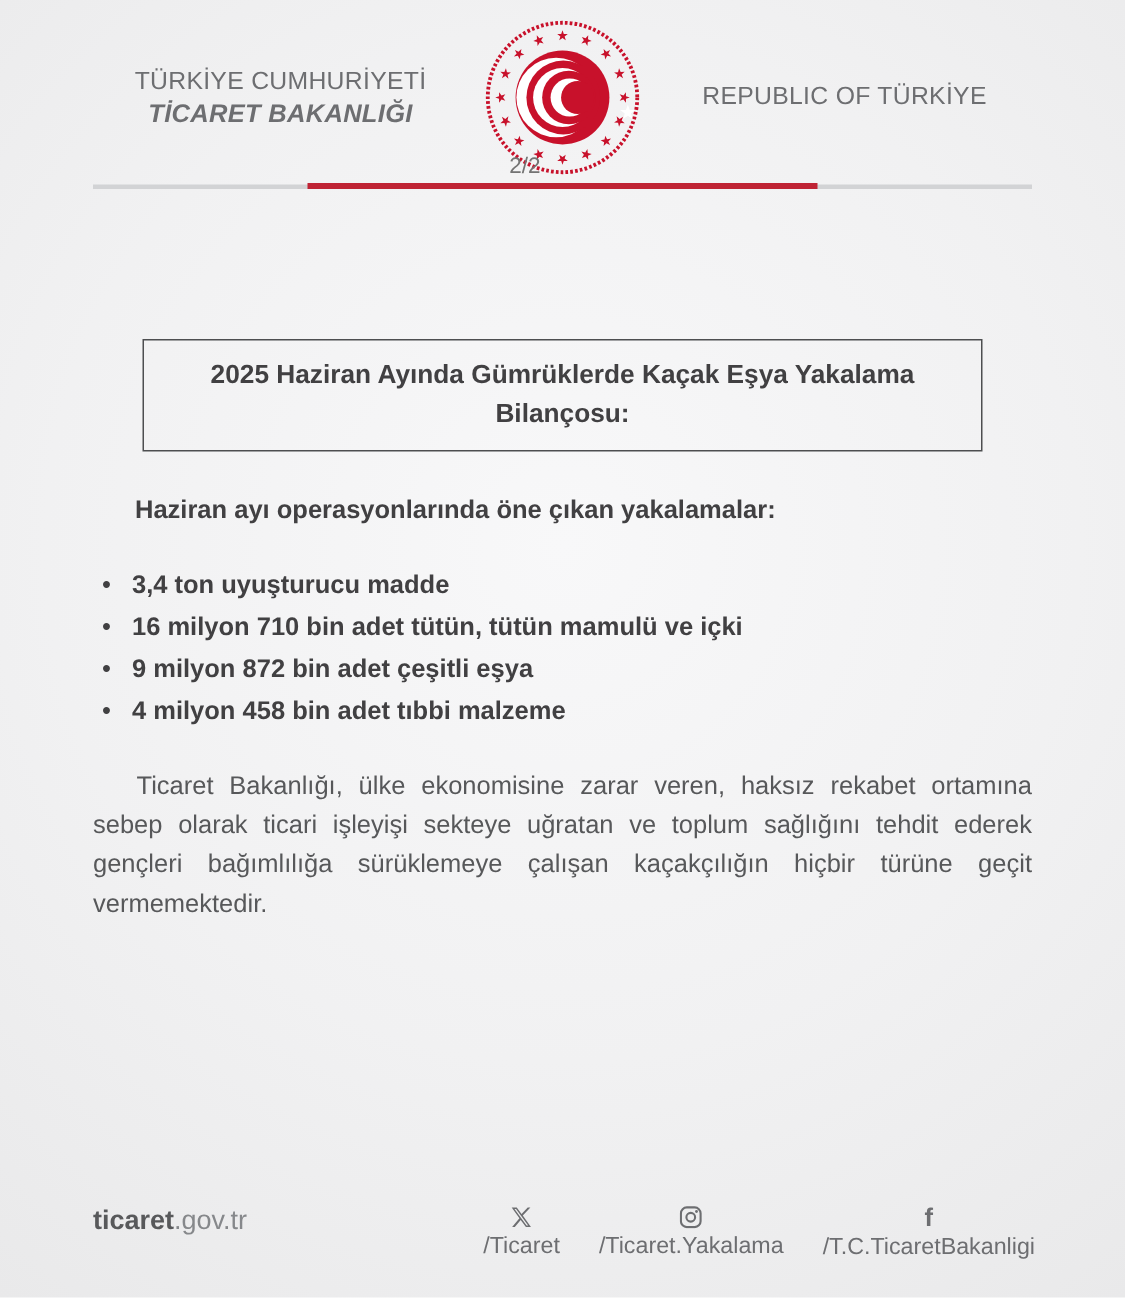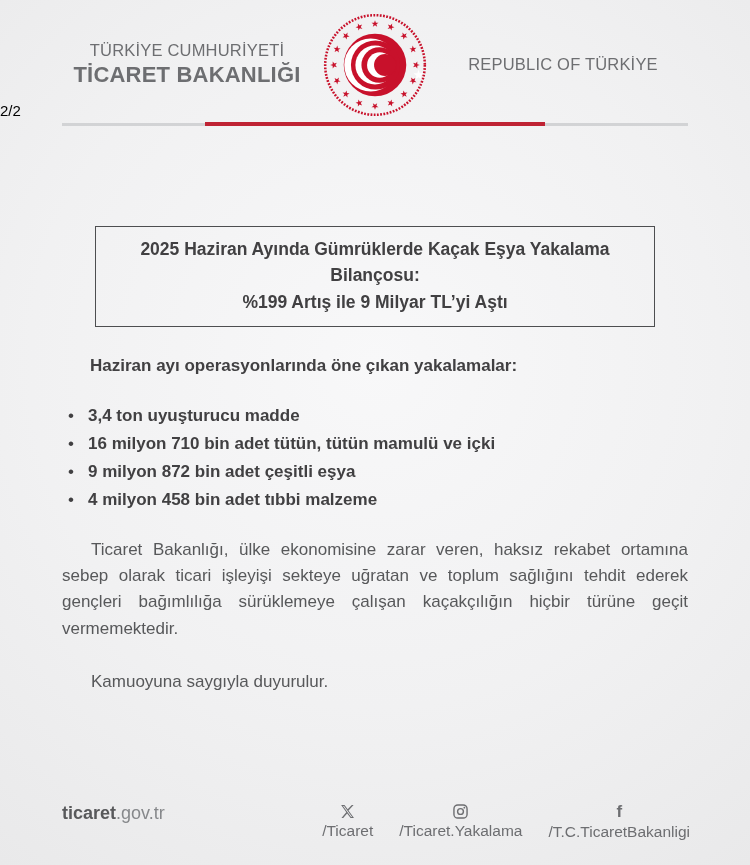--- a/index.html
+++ b/index.html
@@ -17,28 +17,28 @@
     position: relative;
   }
 
   
   .header {
     display: flex; align-items: center; justify-content: center;
     padding-top: 12px; gap: 16px;
   }
   .org-block { width: 238px; text-align: center; color: #6d6e71; line-height: 1.28; }
   .org-line1 { font-size: 16.5px; letter-spacing: 0.2px; }
-  .org-line2 { font-size: 22px; font-weight: bold; letter-spacing: 0.2px; }
+  .org-line2 { font-size: 17px; font-weight: bold; letter-spacing: 0.2px; font-style: italic; }
   .logo-wrap { width: 106px; height: 106px; flex: 0 0 auto; }
   .logo-wrap svg { width: 106px; height: 106px; display: block; }
 
   .page-indicator {
-    text-align: left;
+    text-align: center;
     margin: -16px 62px 3px 0;
-    font-size: 15px; color: #000000;
+    font-size: 15px; color: #737373; padding-left: 12px;
   }
 
   
   .divider { position: relative; height: 4px; margin: 0 62px; }
   .divider-gray { position: absolute; left: 0; right: 0; top: 1px; height: 2.5px; background: #d2d3d5; }
   .divider-red  { position: absolute; left: 143px; width: 340px; top: 0; height: 4px; background: #bf2334; }
 
   
   .title-box {
     margin: 100px 95px 0;
@@ -135,21 +135,20 @@
 
   <div class="page-indicator">2/2</div>
 
   <div class="divider">
     <div class="divider-gray"></div>
     <div class="divider-red"></div>
   </div>
 
   <div class="title-box">
     <div>2025 Haziran Ayında Gümrüklerde Kaçak Eşya Yakalama Bilançosu:</div>
-    <div>%199 Artış ile 9 Milyar TL’yi Aştı</div>
   </div>
 
   <div class="content">
 
     <div class="subheading">Haziran ayı operasyonlarında öne çıkan yakalamalar:</div>
 
     <ul class="highlights">
       <li>
         <span class="dot">•</span>
         <span>3,4 ton uyuşturucu madde</span>
@@ -163,21 +162,20 @@
         <span>9 milyon 872 bin adet çeşitli eşya</span>
       </li>
       <li>
         <span class="dot">•</span>
         <span>4 milyon 458 bin adet tıbbi malzeme</span>
       </li>
     </ul>
 
     <p class="para">Ticaret Bakanlığı, ülke ekonomisine zarar veren, haksız rekabet ortamına sebep olarak ticari işleyişi sekteye uğratan ve toplum sağlığını tehdit ederek gençleri bağımlılığa sürüklemeye çalışan kaçakçılığın hiçbir türüne geçit vermemektedir.</p>
 
-    <p class="closing">Kamuoyuna saygıyla duyurulur.</p>
   </div>
 
   <div class="footer">
     <div class="website">
       <span class="bold">ticaret</span><span>.gov.tr</span>
     </div>
 
     <div class="socials">
       <div class="social-item">
         <svg width="15" height="15" viewBox="0 0 16 16" aria-hidden="true">

